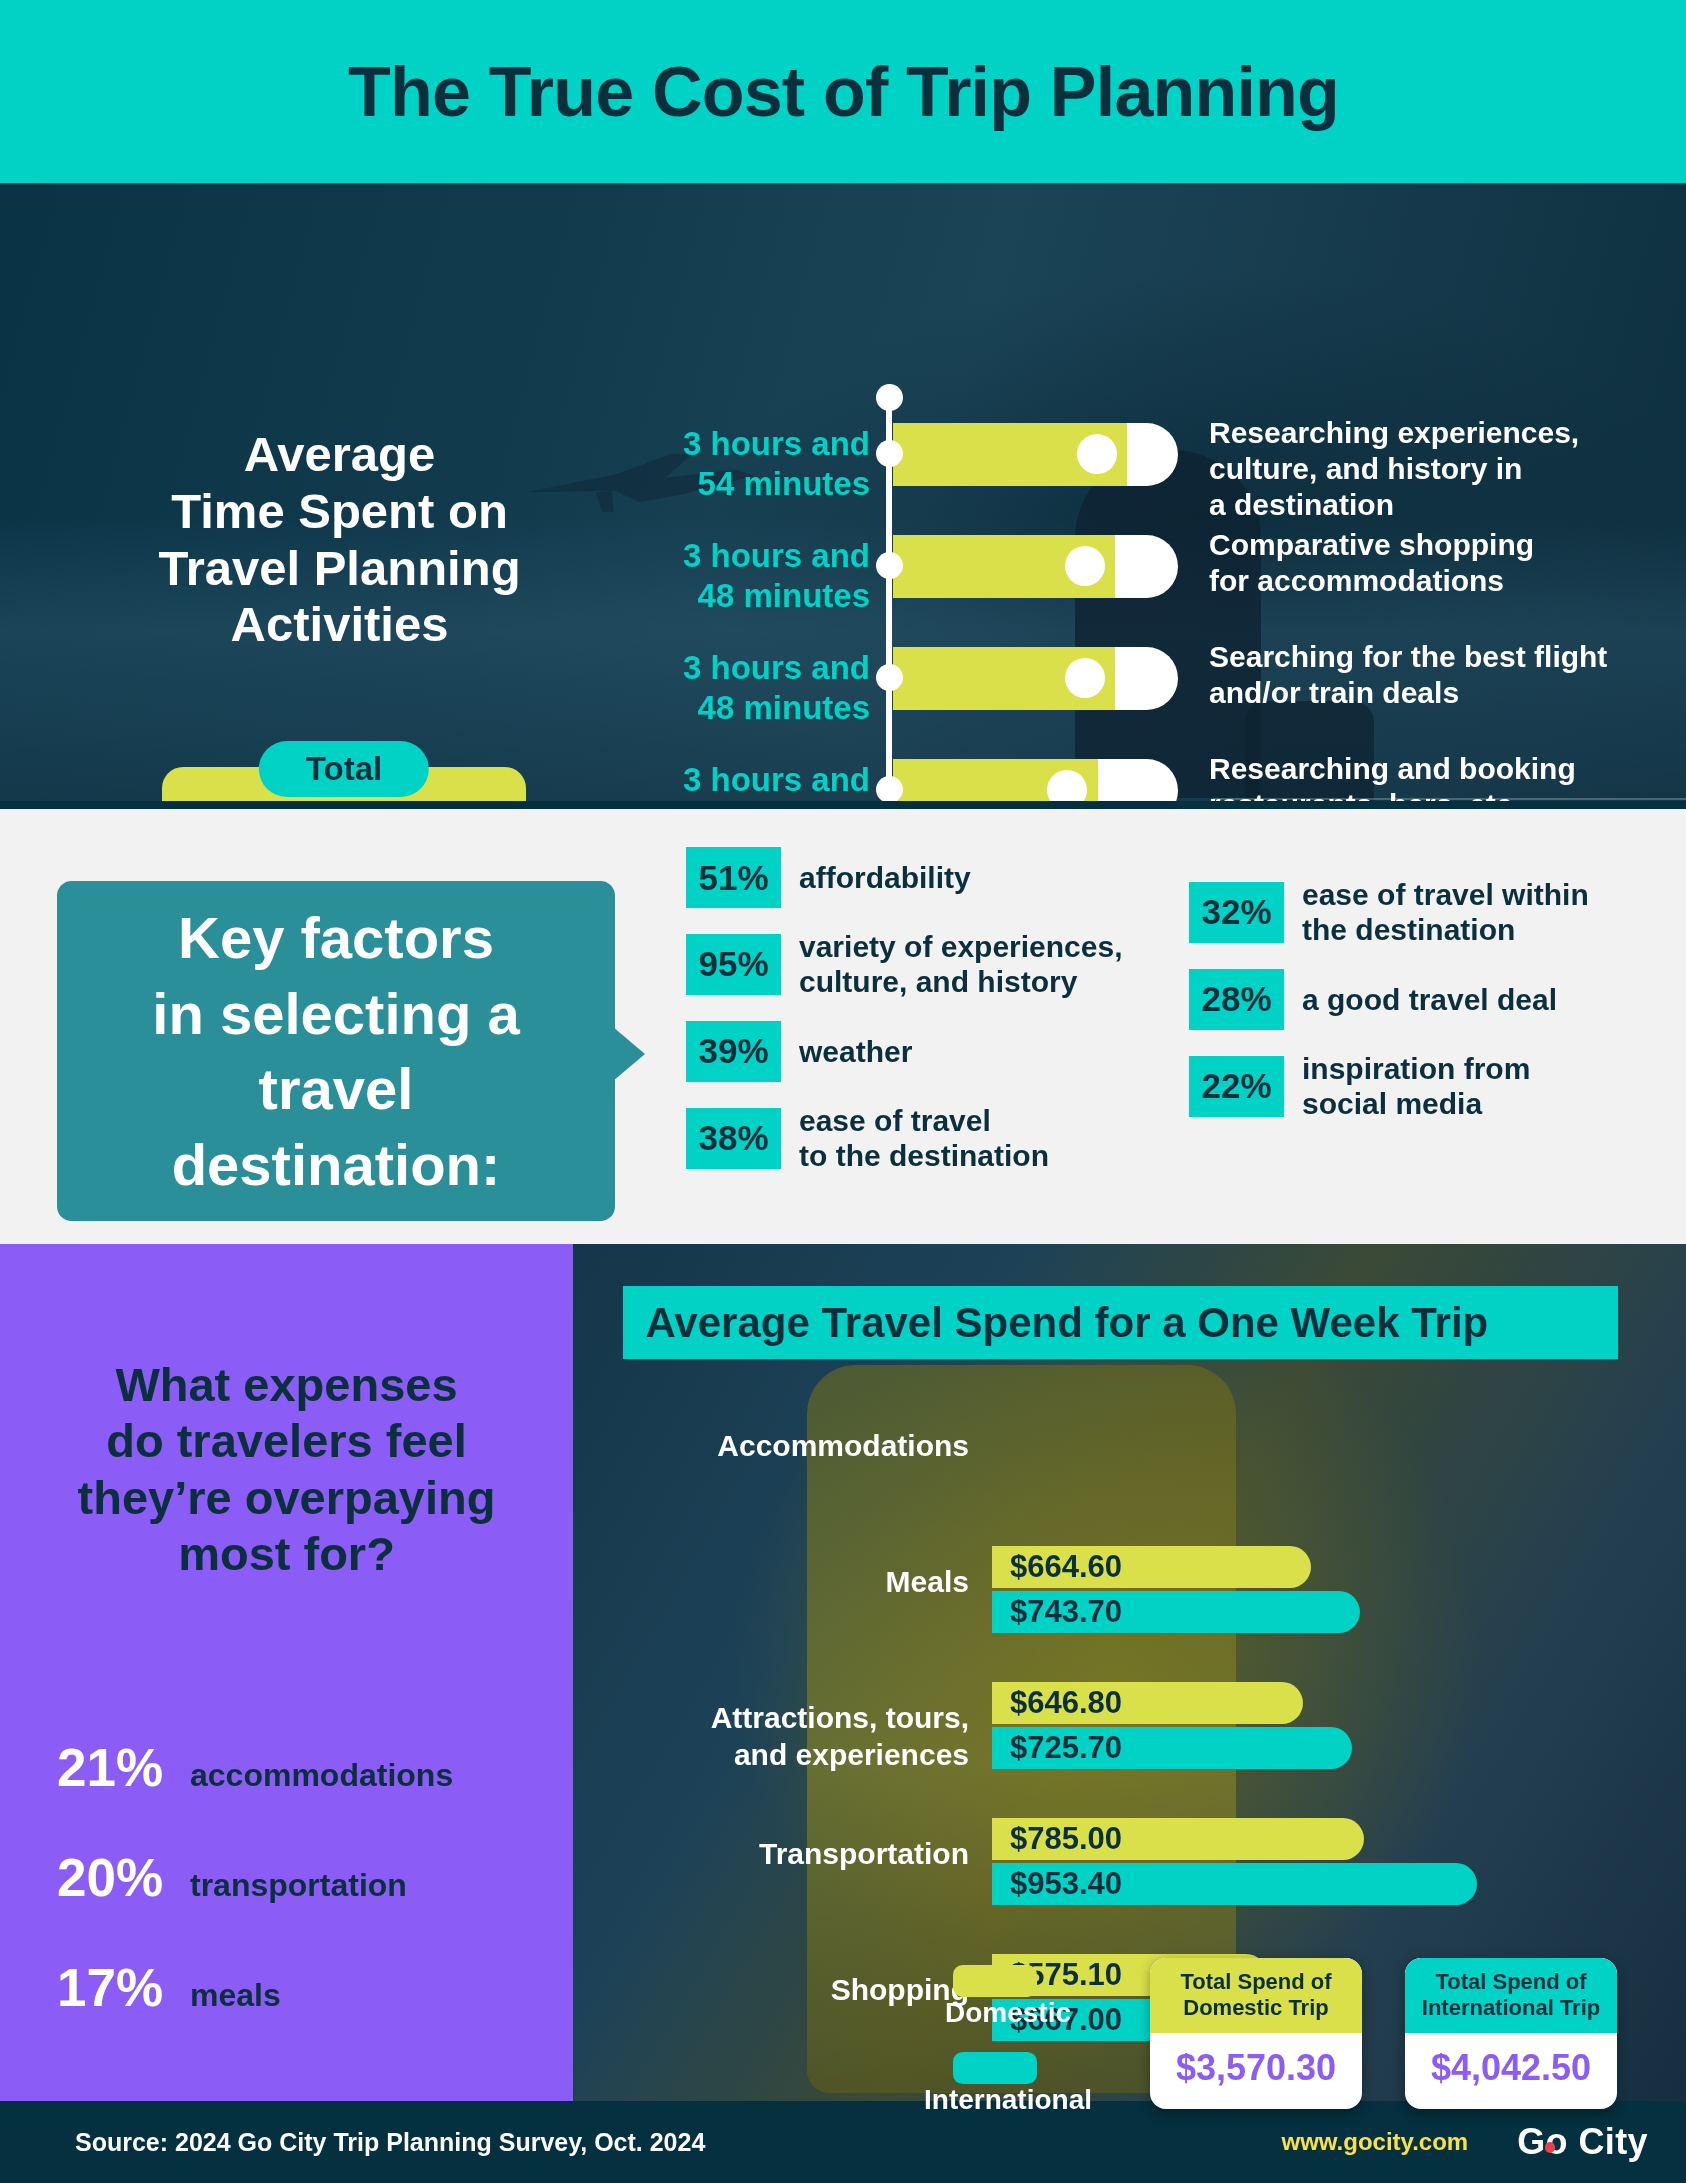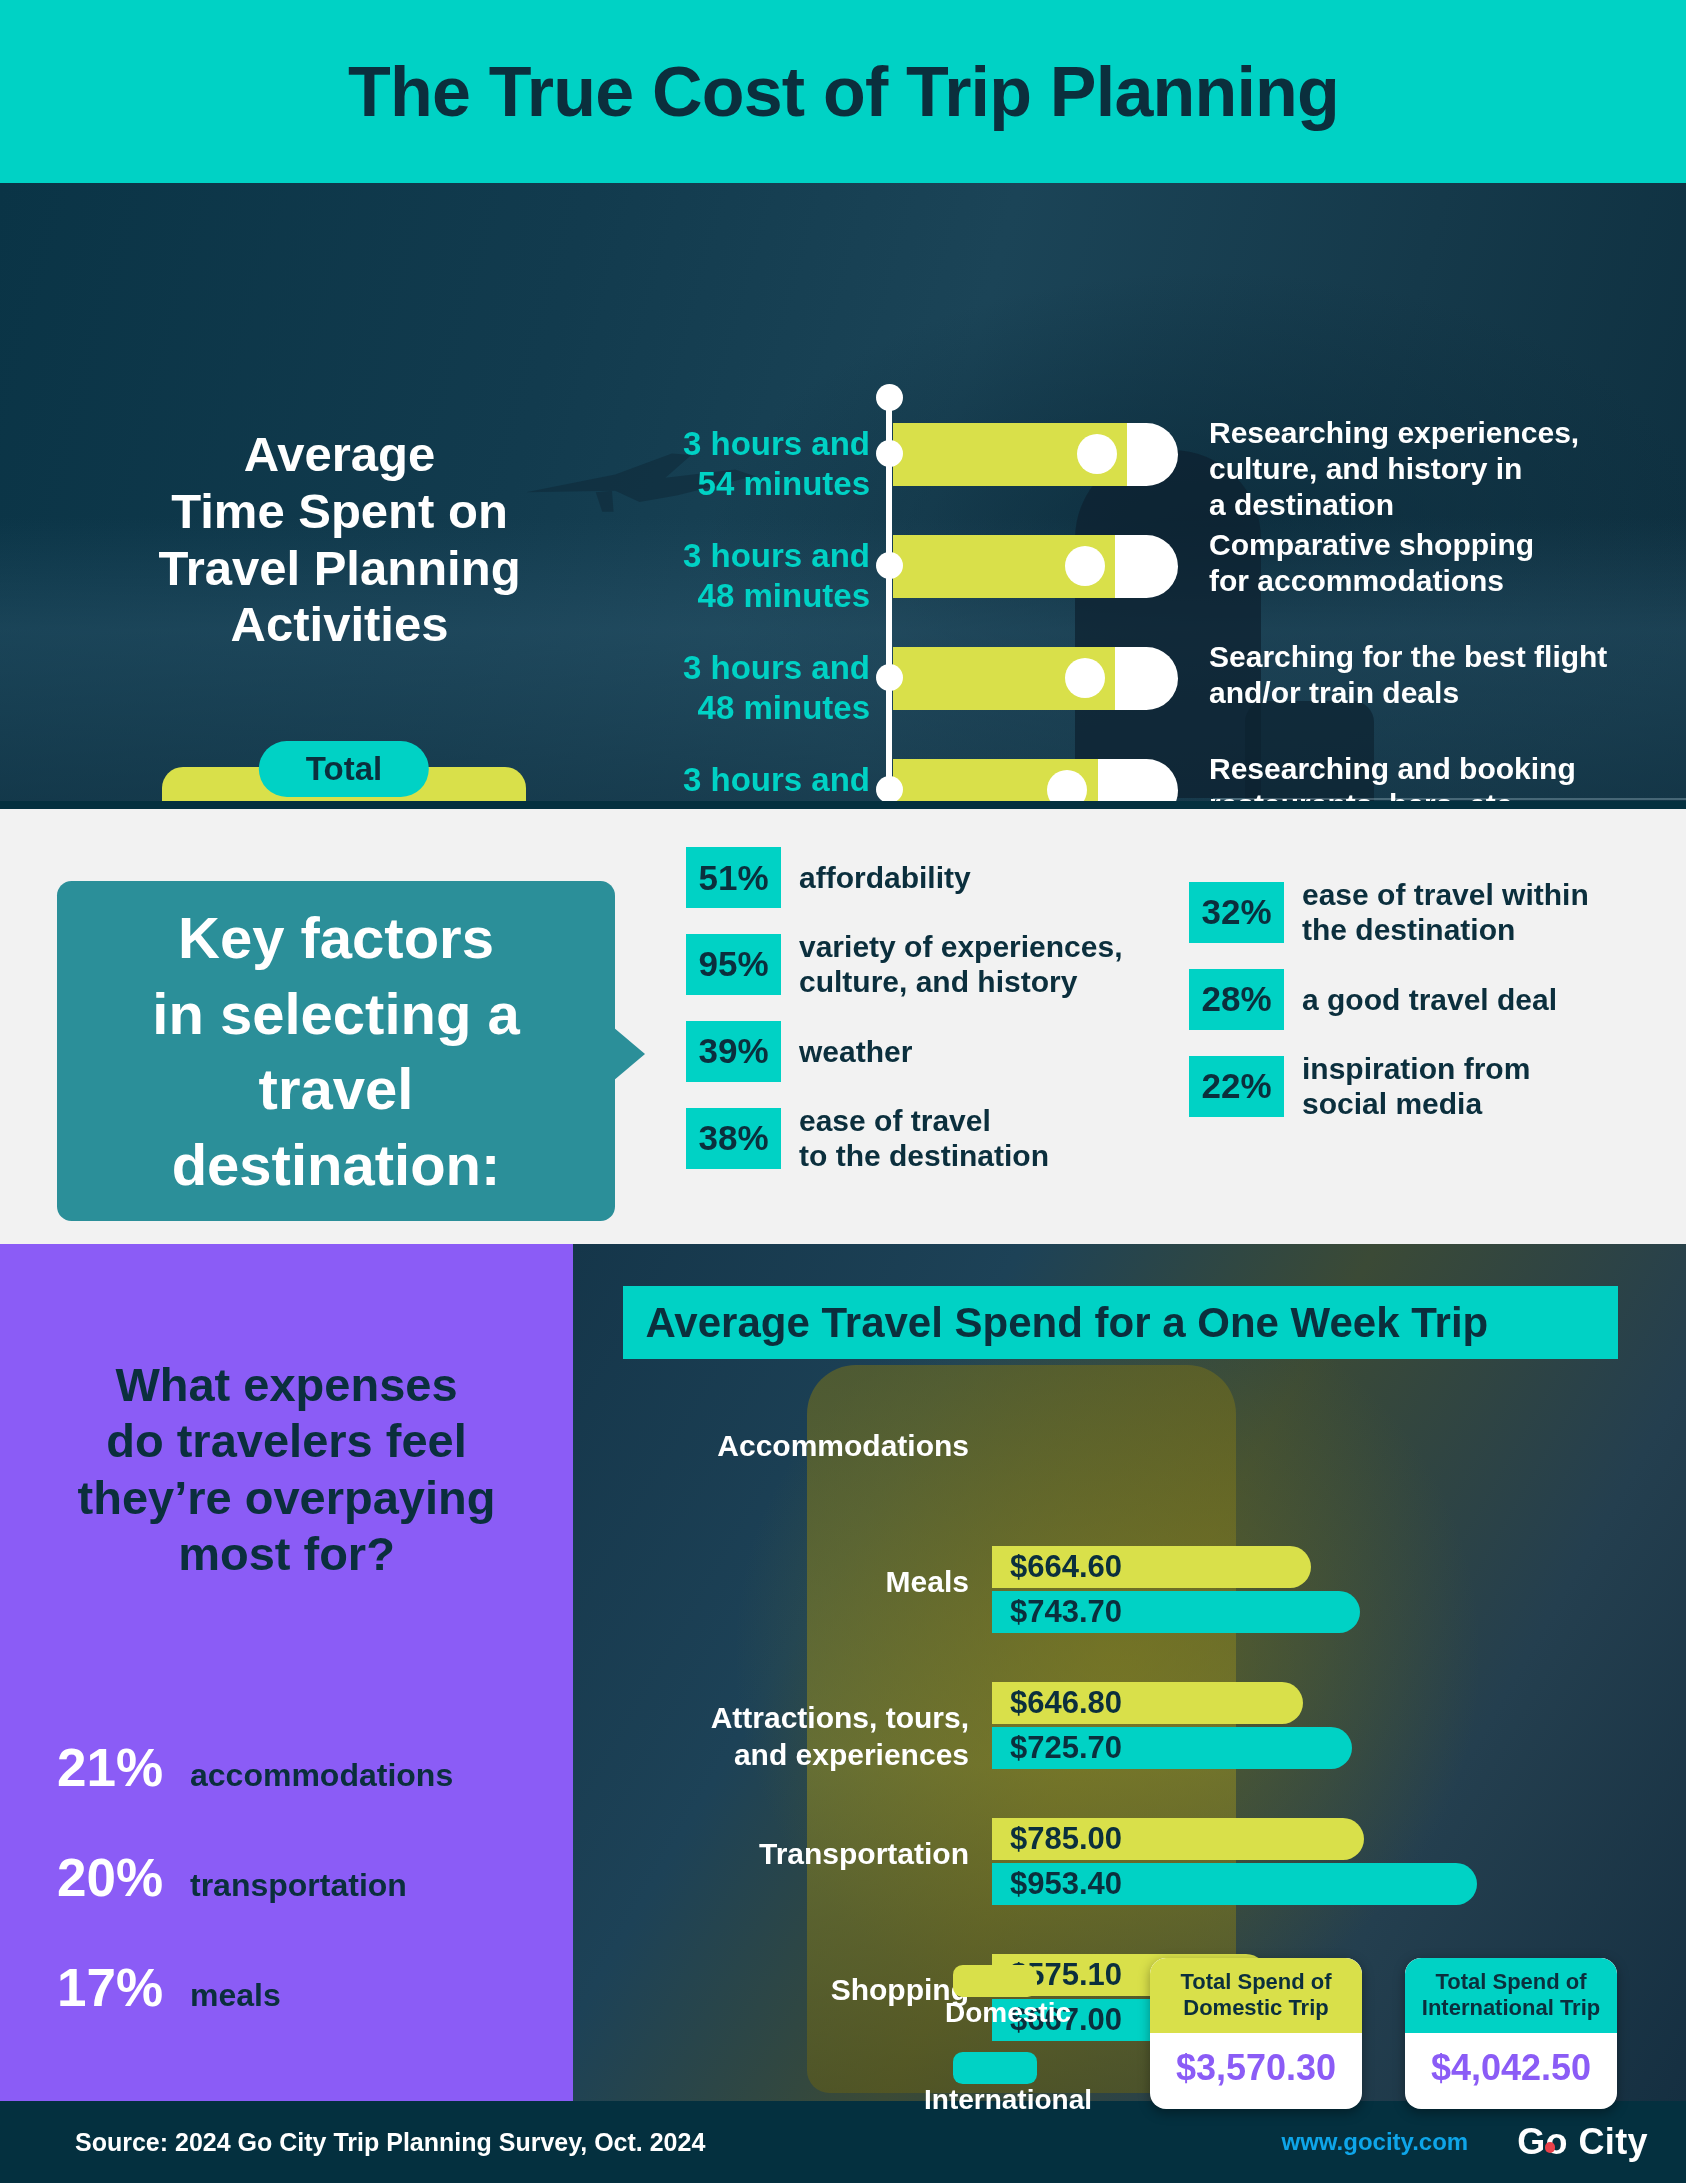--- a/index.html
+++ b/index.html
@@ -207,21 +207,21 @@
   .tbox.intl .tbox-head{ background:#00d2c5; }
   .tbox-val{ font-size:36px; font-weight:bold; color:#8b5cf6; padding:14.6px 4.9px 19.4px; }
 
   
   .footer{
     position:absolute; left:0; top:2101px; width:1687px; height:82px;
     background:#04303f; display:flex; align-items:center;margin-left:10px;
   }
   .src{ color:#fff; font-size:25px; font-weight:bold; margin-left:65px; }
   .foot-right{ margin-left:auto; margin-right:49px; display:flex; align-items:center; }
-  .site{ color:#0ea5e9; font-size:24px; font-weight:bold; margin-right:49px; }
+  .site{ color:#fde047; font-size:24px; font-weight:bold; margin-right:49px; }
   .logo{ color:#fff; font-size:36px; font-weight:bold; letter-spacing:0.4px; position:relative; }
   .logo .dot{
     position:absolute; left:27.5px; top:21px; width:10.5px; height:10.5px;
     border-radius:50%; background:#e8414a;
   }
 </style>
 </head>
 <body>
 
 <div class="page">

